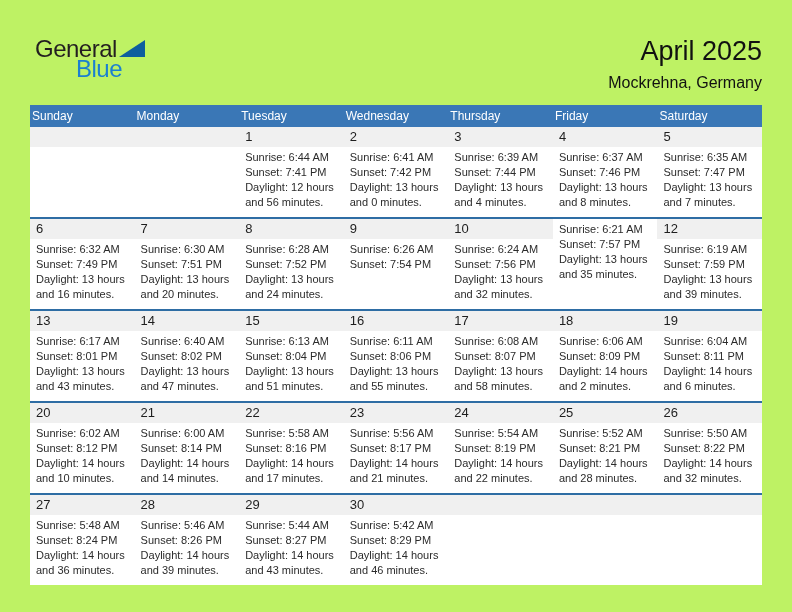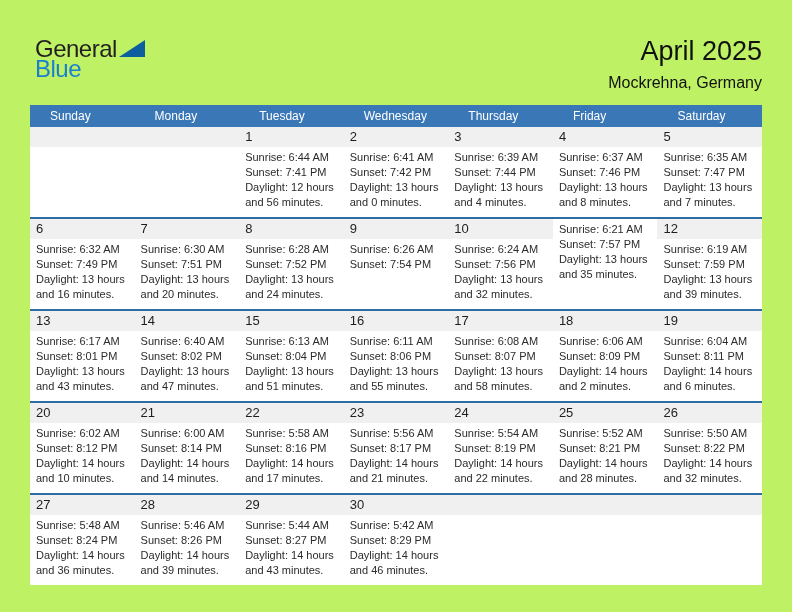--- a/index.html
+++ b/index.html
@@ -9,31 +9,31 @@
     position:relative;
     color:#222;
   }
   .page { position:absolute; inset:0; background:#bef264; }
 
   
   .logo { position:absolute; left:35px; top:37px; line-height:1; }
   .logo-line1 { display:flex; align-items:flex-end; }
   .logo-general { font-size:24px; color:#231f20; letter-spacing:-0.5px; }
   .logo-tri { margin-left:2px; margin-bottom:1px; }
-  .logo-blue { font-size:24px; letter-spacing:-0.5px; margin-top:-4px;
+  .logo-blue { font-size:24px; letter-spacing:-0.5px; margin-left:41px; margin-top:-4px;
                color:var(--logo_blue,#1b7fd0); }
 
   
   .page-title { position:absolute; right:30px; top:36px; font-size:27px; color:#111; text-align:right; }
   .page-location { position:absolute; right:30px; top:74px; font-size:16px; color:#111; text-align:right; }
 
   
   .calendar { position:absolute; left:30px; top:105px; width:732px; }
   .cal-header { display:flex; background:var(--header_bg,#3a77b6); height:22px; align-items:center; }
-  .cal-header .day-header { flex:1 1 0; font-size:12px; color:#ffffff; padding-left:20px;
+  .cal-header .day-header { flex:1 1 0; font-size:12px; color:#ffffff; padding-left:2px;
                             white-space:nowrap; overflow:hidden; }
 
   .week-row { display:flex; height:90px; background:#fff; }
   .week-row + .week-row { border-top:2px solid var(--row_divider,#2e6da4); }
 
   .cell { flex:1 1 0; min-width:0; }
   .num-strip { height:20px; line-height:20px; background:var(--number_strip_bg,#f0f0f0);
                padding-left:6px; font-size:13px; color:#1e1e1e; }
   .cell-body { padding:3px 6px 0 6px; font-size:11px; line-height:15px; color:#2b2b2b; }
   .detail-line { word-wrap:break-word; }

